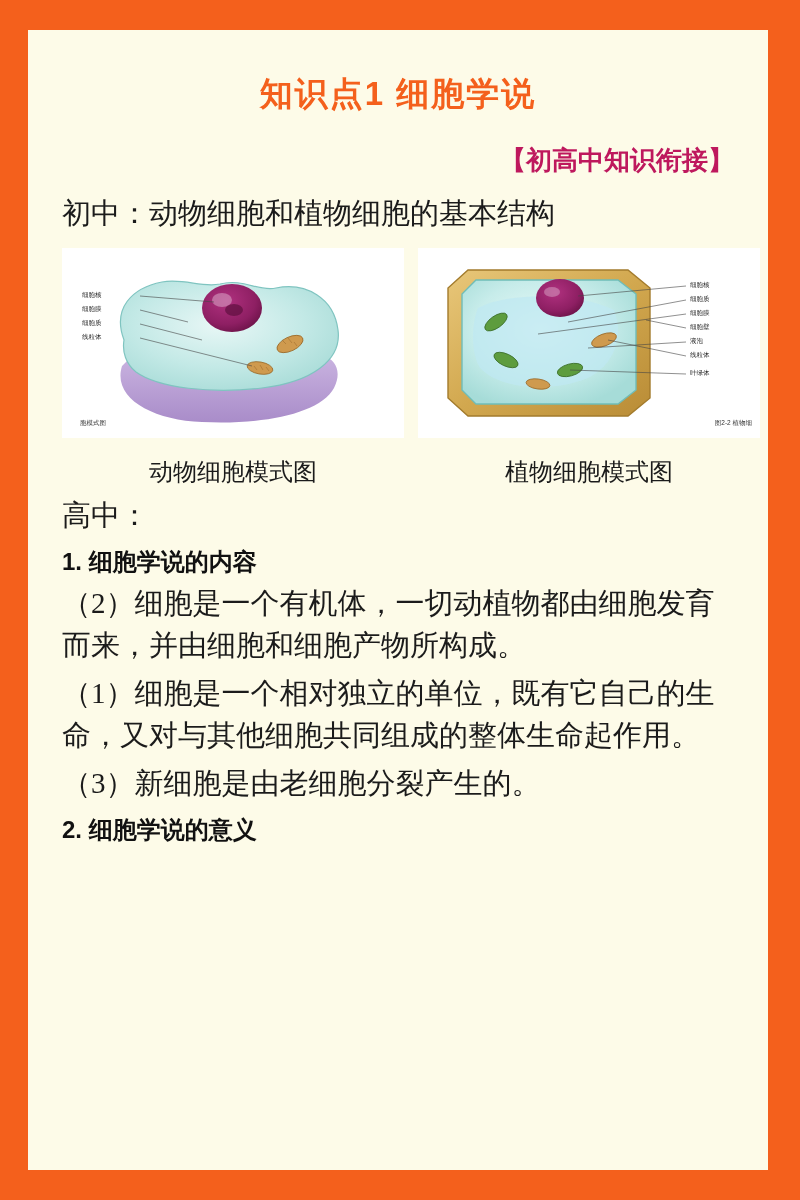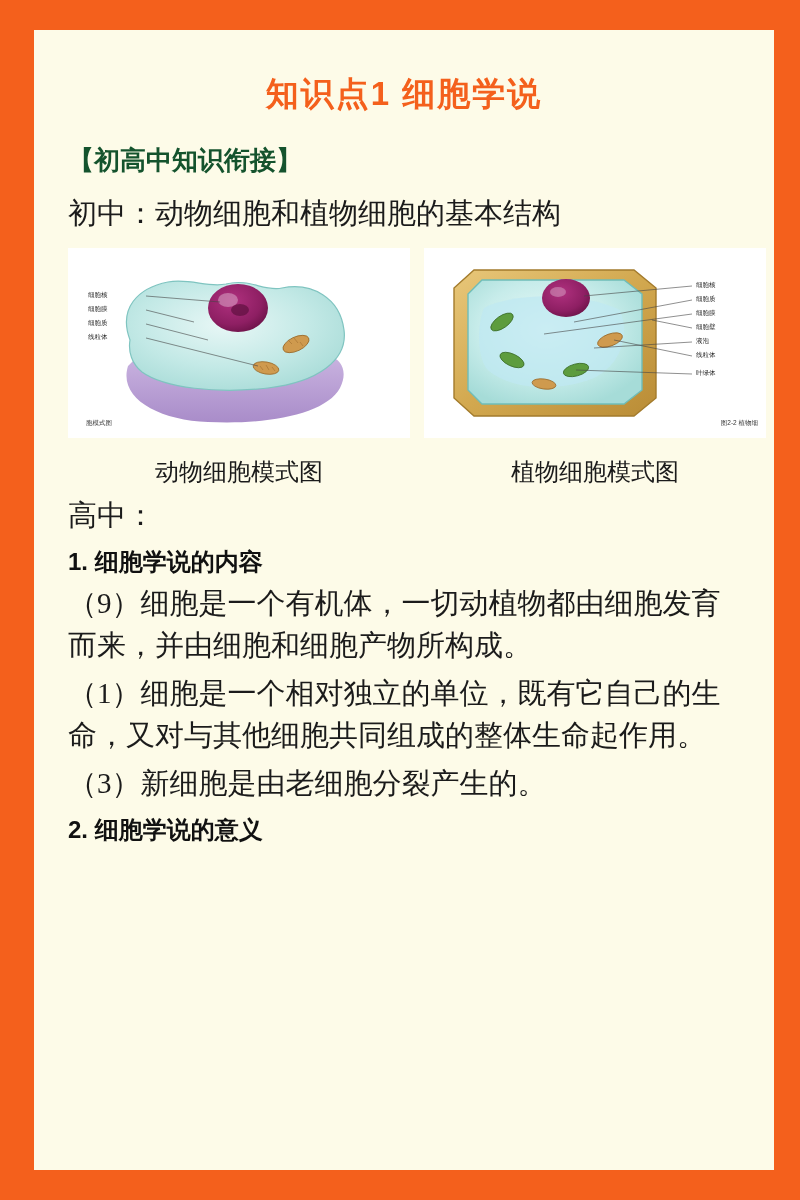--- a/index.html
+++ b/index.html
@@ -8,44 +8,45 @@
   }
   body {
     width: 800px;
     height: 1200px;
     background: #f4601c;
     font-family: "Liberation Serif", "DejaVu Serif", serif;
     overflow: hidden;
   }
   .page {
     position: absolute;
-    left: 34px;
+    left: 28px;
     top: 30px;
     width: 740px;
     height: 1140px;
     background: #fdfbe8;
     box-sizing: border-box;
     padding: 28px 34px 0 34px;
     overflow: hidden;
   }
   .title {
     text-align: center;
     color: #f4601c;
     font-size: 33px;
     font-weight: bold;
     letter-spacing: 2px;
     margin: 14px 0 26px 0;
     font-family: "Liberation Sans", "DejaVu Sans", sans-serif;
   }
   .section-head {
-    color: #14532d;
+    color: #be185d;
     font-size: 26px;
     font-weight: bold;
-    margin: 0 0 14px 0;
-    font-family: "Liberation Sans", "DejaVu Sans", sans-serif;
+    margin: 0 0 14px 17px;
+    font-family: "Liberation Sans", "DejaVu Sans", sans-serif;
+    text-align: right;
   }
   .para {
     color: #1b1b1b;
     font-size: 29px;
     line-height: 42px;
     margin: 0 0 6px 0;
   }
   .bold-head {
     color: #111;
     font-size: 24px;
@@ -207,19 +208,19 @@
         <span class="fig-note" style="right:8px; bottom:10px;">图2-2 植物细</span>
       </div>
       <div class="fig-caption">植物细胞模式图</div>
     </div>
 
   </div>
 
   <div class="para">高中：</div>
 
   <div class="bold-head">1. 细胞学说的内容</div>
-  <div class="para">（9）细胞是一个有机体，一切动植物都由细胞发育而来，并由细胞和细胞产物所构成。</div>
+  <div class="para">（2）细胞是一个有机体，一切动植物都由细胞发育而来，并由细胞和细胞产物所构成。</div>
   <div class="para">（1）细胞是一个相对独立的单位，既有它自己的生命，又对与其他细胞共同组成的整体生命起作用。</div>
   <div class="para">（3）新细胞是由老细胞分裂产生的。</div>
 
   <div class="bold-head">2. 细胞学说的意义</div>
 
 </div>
 
 </body></html>

